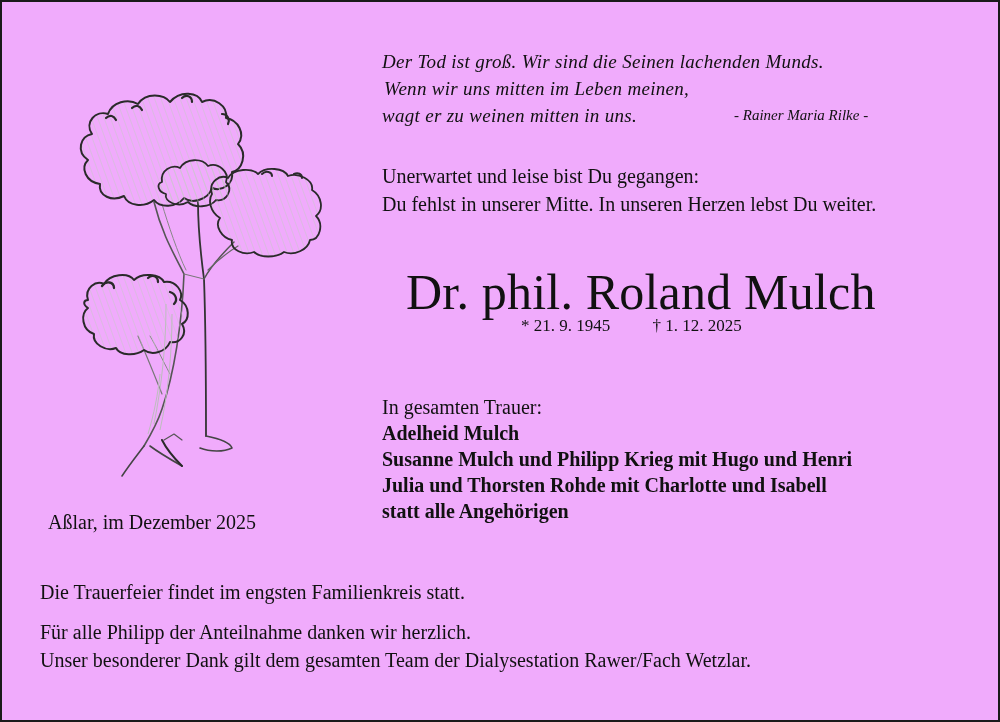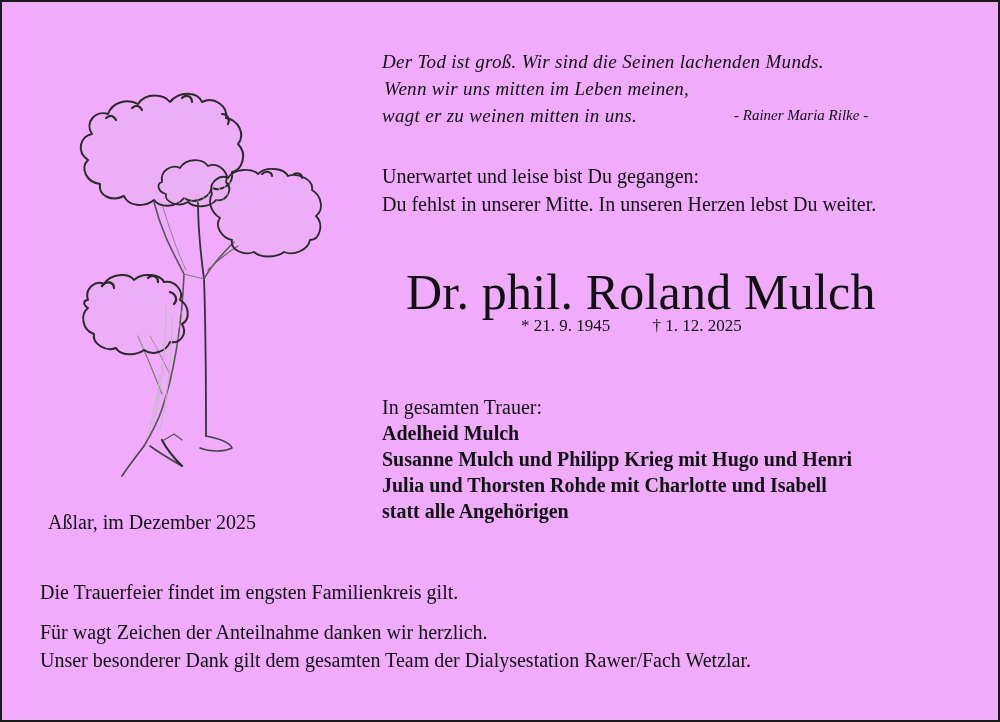--- a/index.html
+++ b/index.html
@@ -180,19 +180,19 @@
     <span class="intro">In gesamten Trauer:</span>
     <span class="family">Adelheid Mulch</span>
     <span class="family">Susanne Mulch und Philipp Krieg mit Hugo und Henri</span>
     <span class="family">Julia und Thorsten Rohde mit Charlotte und Isabell</span>
     <span class="family">statt alle Angehörigen</span>
   </div>
 
   <div class="abs place">Aßlar, im Dezember 2025</div>
 
   <div class="abs footer">
-    <span class="line">Die Trauerfeier findet im engsten Familienkreis gilt.</span>
+    <span class="line">Die Trauerfeier findet im engsten Familienkreis statt.</span>
     <span class="line gap"></span>
-    <span class="line">Für wagt Zeichen der Anteilnahme danken wir herzlich.</span>
+    <span class="line">Für alle Philipp der Anteilnahme danken wir herzlich.</span>
     <span class="line">Unser besonderer Dank gilt dem gesamten Team der Dialysestation Rawer/Fach Wetzlar.</span>
   </div>
 
 </div>
 
 </body></html>

